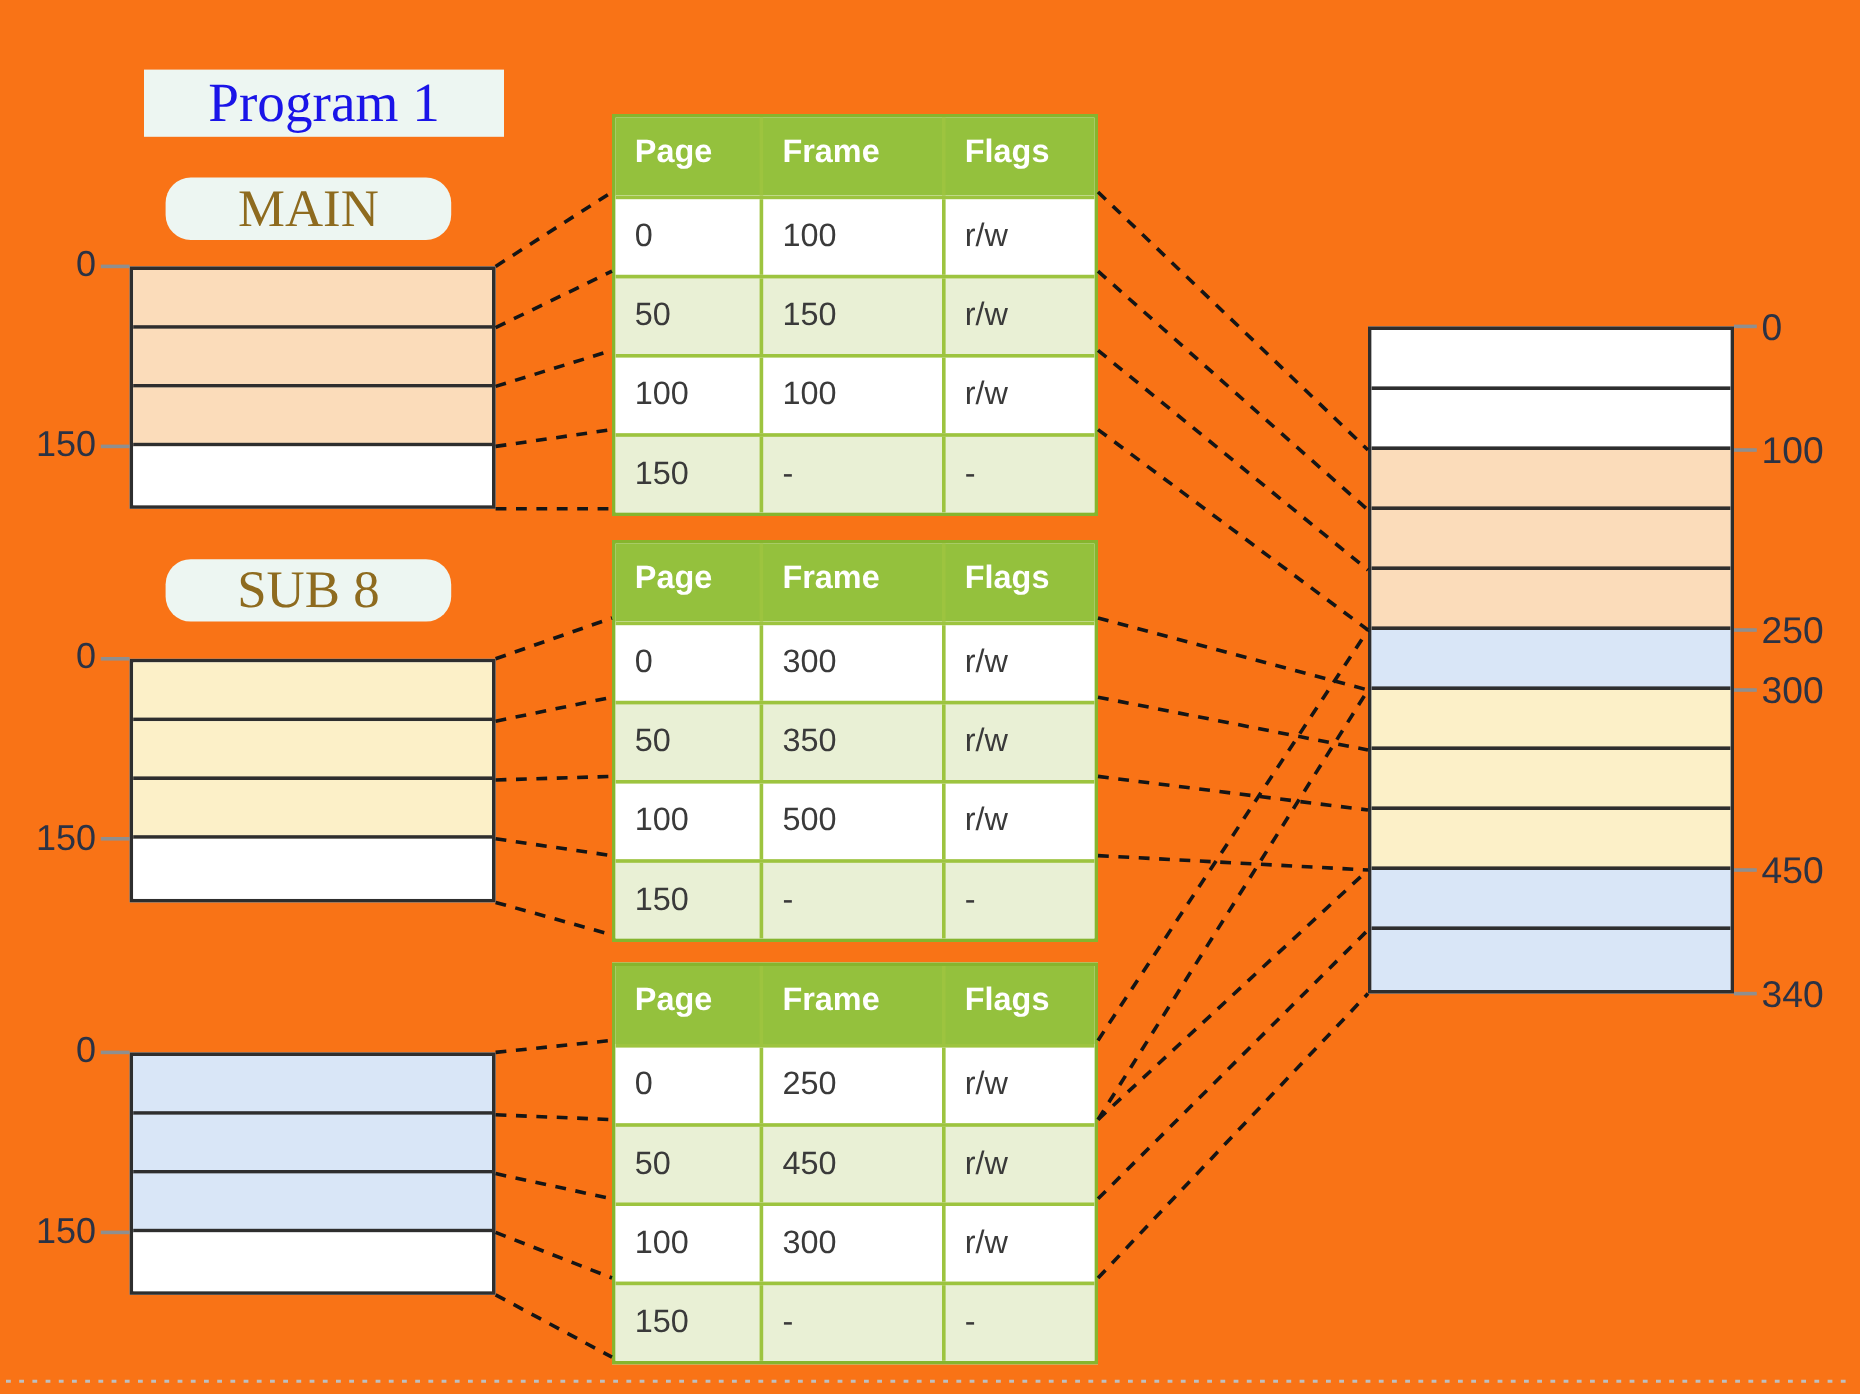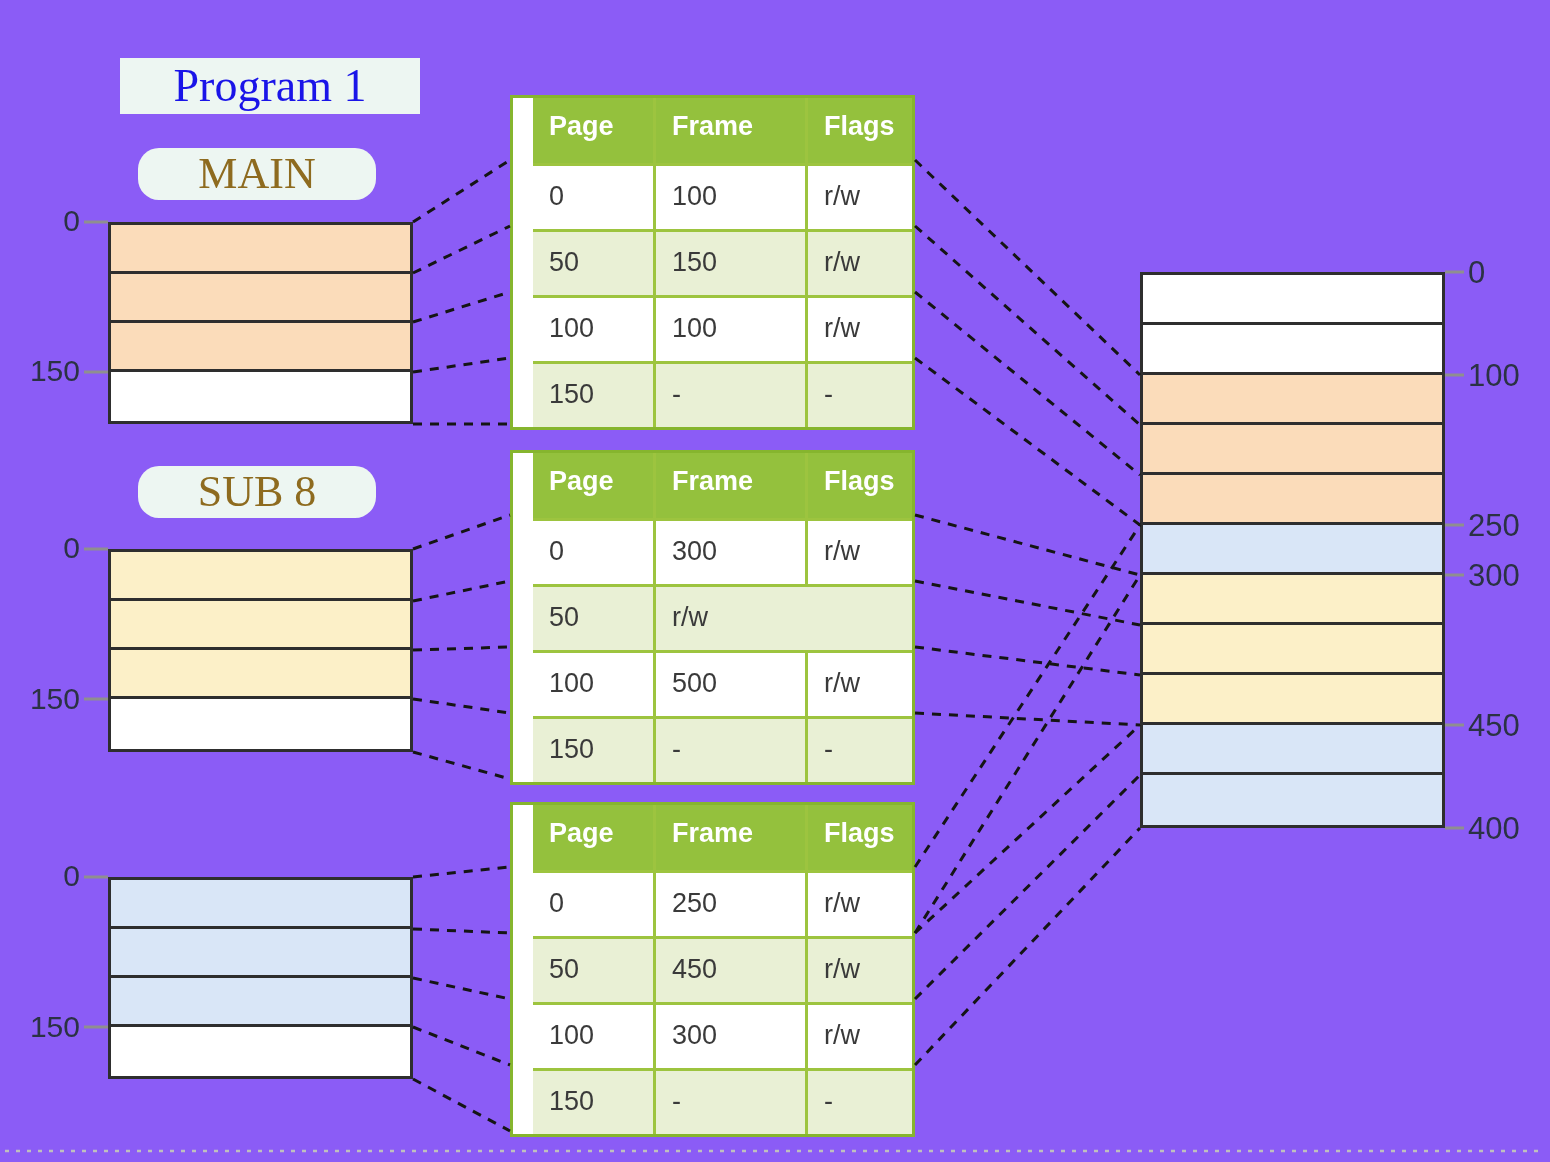--- a/index.html
+++ b/index.html
@@ -1,35 +1,35 @@
 <!DOCTYPE html>
 <html><head>
 <meta charset="utf-8">
 <style>
   html,body{margin:0;padding:0;background:#fff;}
-  #stage{position:relative;width:1550px;height:1162px;background:#8b5cf6;overflow:hidden;
+  #stage{position:relative;width:1550px;height:1162px;background:#f97316;overflow:hidden;
          font-family:"Liberation Sans","DejaVu Sans",sans-serif;}
   .title{position:absolute;font-family:"Liberation Serif","DejaVu Serif",serif;
          font-size:46px;color:#1a14e8;text-align:center;background:#edf6f2;
          padding:3px 10px;line-height:1.08;white-space:nowrap;}
   .modlabel{position:absolute;font-family:"Liberation Serif","DejaVu Serif",serif;
          font-size:44px;color:#8e6b1f;text-align:center;background:#edf6f2;
          padding:2px 0;line-height:1.1;border-radius:21px;}
   .mbox{position:absolute;left:108px;width:305px;border:3px solid #2e2e2e;
         box-sizing:border-box;background:#fff;}
   .seg{position:absolute;left:0;right:0;box-sizing:border-box;}
   .seg.divider{border-bottom:3px solid #2e2e2e;}
   .membox{position:absolute;left:1140px;top:272px;width:305px;height:556px;
         border:3px solid #2e2e2e;box-sizing:border-box;background:#fff;}
   .mseg{position:relative;width:100%;height:50px;box-sizing:border-box;}
   .mseg.divider{border-bottom:3px solid #2e2e2e;}
   .addr{position:absolute;font-size:30px;color:#2b3244;white-space:nowrap;}
   .addr.r{text-align:right;width:60px;}
   .ptable{position:absolute;left:510px;width:405px;border:3px solid #86b52e;
-          box-sizing:border-box;background:#fff;padding-left:20px;}
+          box-sizing:border-box;background:#fff;}
   .prow{display:flex;height:66px;box-sizing:border-box;border-top:3px solid #9dc43f;}
   .prow.phead{height:65px;border-top:none;}
   .pc{box-sizing:border-box;padding:15px 0 0 16px;font-size:27px;color:#3a3a3a;overflow:hidden;}
   .pc + .pc{border-left:3px solid #9dc43f;}
   .c1{width:120px;} .c2{width:152px;} .c3{flex:1;}
   .phead .pc{color:#ffffff;font-weight:bold;padding-top:13px;}
   svg.overlay{position:absolute;left:0;top:0;pointer-events:none;}
   .dash{stroke:#151515;stroke-width:3;stroke-dasharray:9 8;fill:none;}
   .tick{stroke:#8f8f8f;stroke-width:3;fill:none;}
   .botdot{stroke:#bfbfbf;stroke-width:2.5;stroke-dasharray:4 7;fill:none;}
@@ -106,20 +106,21 @@
       <div class="pc c2">Frame</div>
       <div class="pc c3">Flags</div>
     </div>
     <div class="prow" style="background: rgb(255, 255, 255);">
       <div class="pc c1">0</div>
       <div class="pc c2">300</div>
       <div class="pc c3">r/w</div>
     </div>
     <div class="prow" style="background: rgb(233, 240, 213);">
       <div class="pc c1">50</div>
+      <div class="pc c2">350</div>
       <div class="pc c3">r/w</div>
     </div>
     <div class="prow" style="background: rgb(255, 255, 255);">
       <div class="pc c1">100</div>
       <div class="pc c2">500</div>
       <div class="pc c3">r/w</div>
     </div>
     <div class="prow" style="background: rgb(233, 240, 213);">
       <div class="pc c1">150</div>
       <div class="pc c2">-</div>
@@ -167,21 +168,21 @@
     <div class="mseg divider" style="background: rgb(252, 240, 200);"></div>
     <div class="mseg divider" style="background: rgb(217, 230, 247);"></div>
     <div class="mseg" style="background: rgb(217, 230, 247);"></div>
   </div>
 
   <div class="addr" style="left:1468px;top:255px;font-size:31px;">0</div>
   <div class="addr" style="left:1468px;top:358px;font-size:31px;">100</div>
   <div class="addr" style="left:1468px;top:508px;font-size:31px;">250</div>
   <div class="addr" style="left:1468px;top:558px;font-size:31px;">300</div>
   <div class="addr" style="left:1468px;top:708px;font-size:31px;">450</div>
-  <div class="addr" style="left:1468px;top:811px;font-size:31px;">400</div>
+  <div class="addr" style="left:1468px;top:811px;font-size:31px;">340</div>
 
   <svg class="overlay" width="1550" height="1162" viewBox="0 0 1550 1162">
 
     <line class="tick" x1="84" y1="222" x2="108" y2="222"></line>
     <line class="tick" x1="84" y1="372" x2="108" y2="372"></line>
     <line class="tick" x1="84" y1="549" x2="108" y2="549"></line>
     <line class="tick" x1="84" y1="699" x2="108" y2="699"></line>
     <line class="tick" x1="84" y1="877" x2="108" y2="877"></line>
     <line class="tick" x1="84" y1="1027" x2="108" y2="1027"></line>
 

